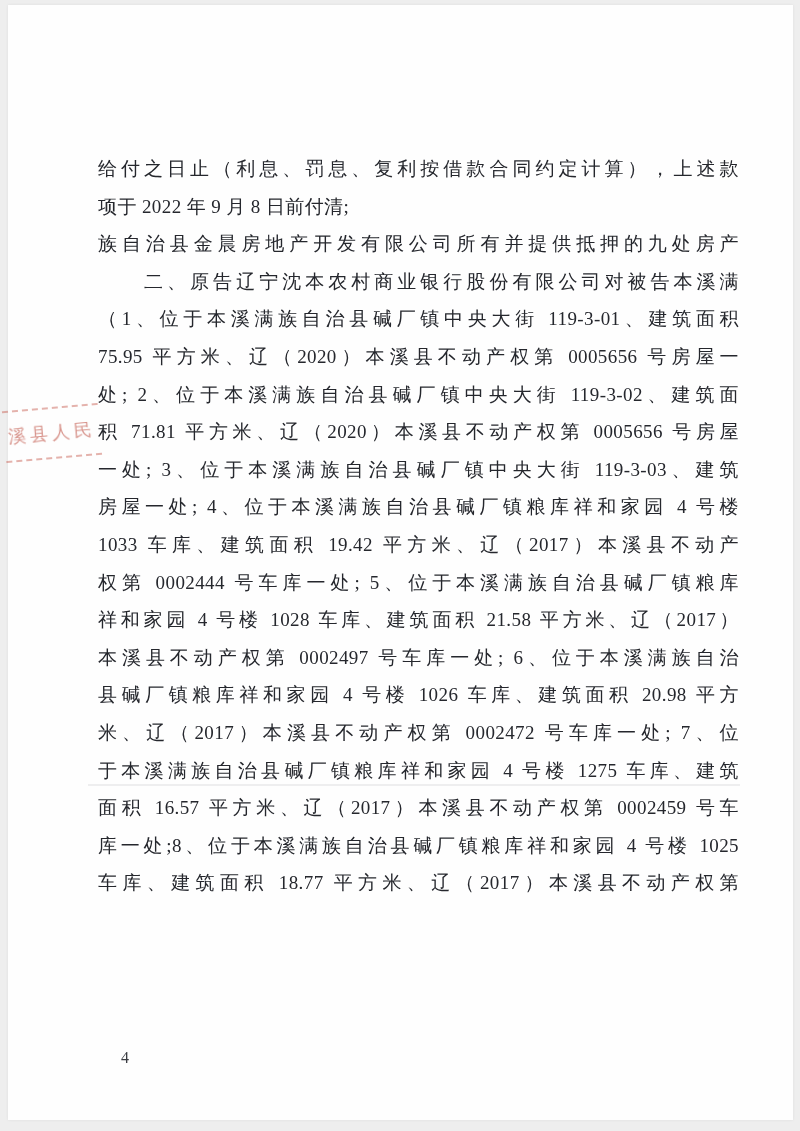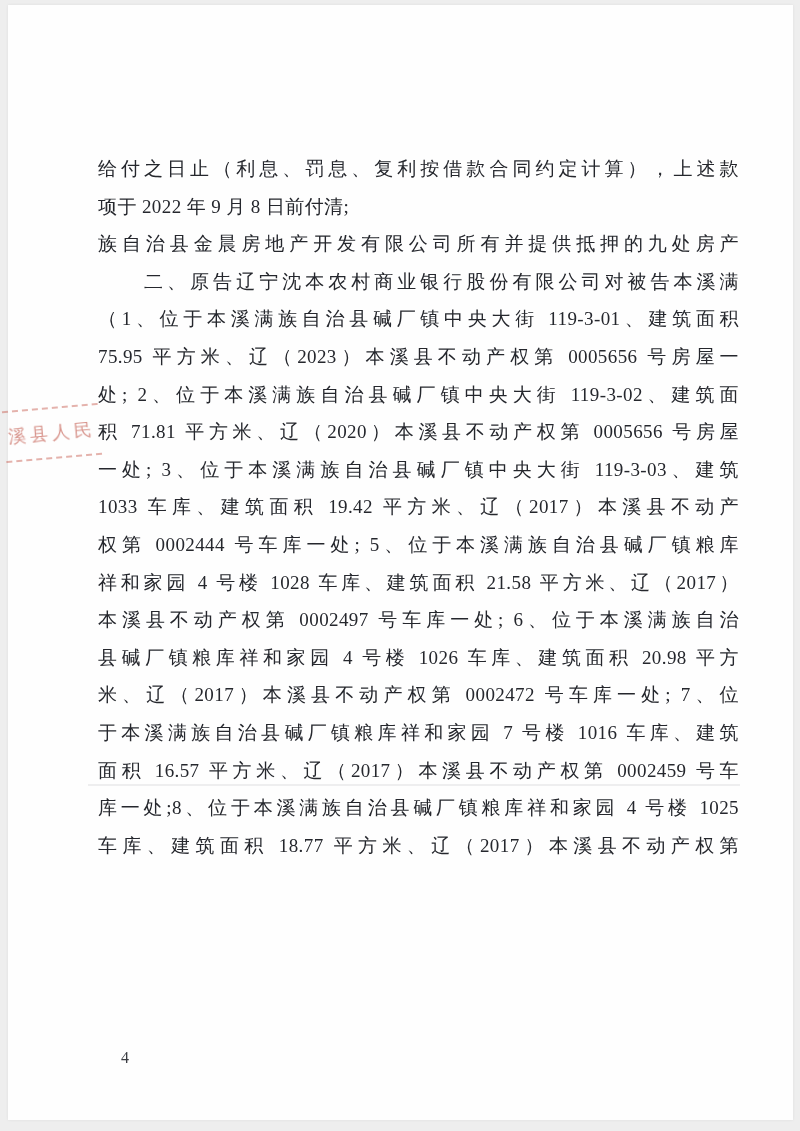--- a/index.html
+++ b/index.html
@@ -80,31 +80,32 @@
   <div class="stamp">
     <span class="stamp-text">溪县人民</span>
   </div>
 
   <div class="body-text">
       <div class="line">给付之日止（利息、罚息、复利按借款合同约定计算），上述款</div>
       <div class="line no-stretch">项于 2022 年 9 月 8 日前付清;</div>
       <div class="line">族自治县金晨房地产开发有限公司所有并提供抵押的九处房产</div>
       <div class="line">　　二、原告辽宁沈本农村商业银行股份有限公司对被告本溪满</div>
       <div class="line">（1、位于本溪满族自治县碱厂镇中央大街 119-3-01、建筑面积</div>
-      <div class="line">75.95 平方米、辽（2023）本溪县不动产权第 0005656 号房屋一</div>
+      <div class="line">75.95 平方米、辽（2020）本溪县不动产权第 0005656 号房屋一</div>
       <div class="line">处; 2、位于本溪满族自治县碱厂镇中央大街 119-3-02、建筑面</div>
       <div class="line">积 71.81 平方米、辽（2020）本溪县不动产权第 0005656 号房屋</div>
       <div class="line">一处; 3、位于本溪满族自治县碱厂镇中央大街 119-3-03、建筑</div>
+      <div class="line">房屋一处; 4、位于本溪满族自治县碱厂镇粮库祥和家园 4 号楼</div>
       <div class="line">1033 车库、建筑面积 19.42 平方米、辽（2017）本溪县不动产</div>
       <div class="line">权第 0002444 号车库一处; 5、位于本溪满族自治县碱厂镇粮库</div>
       <div class="line">祥和家园 4 号楼 1028 车库、建筑面积 21.58 平方米、辽（2017）</div>
       <div class="line">本溪县不动产权第 0002497 号车库一处; 6、位于本溪满族自治</div>
       <div class="line">县碱厂镇粮库祥和家园 4 号楼 1026 车库、建筑面积 20.98 平方</div>
       <div class="line">米、辽（2017）本溪县不动产权第 0002472 号车库一处; 7、位</div>
-      <div class="line">于本溪满族自治县碱厂镇粮库祥和家园 7 号楼 1016 车库、建筑</div>
+      <div class="line">于本溪满族自治县碱厂镇粮库祥和家园 4 号楼 1275 车库、建筑</div>
       <div class="line">面积 16.57 平方米、辽（2017）本溪县不动产权第 0002459 号车</div>
       <div class="line">库一处;8、位于本溪满族自治县碱厂镇粮库祥和家园 4 号楼 1025</div>
       <div class="line">车库、建筑面积 18.77 平方米、辽（2017）本溪县不动产权第</div>
     </div>
 
   <div class="artifact-line"></div>
 
   <div class="page-number">4</div>
 
 </div>

